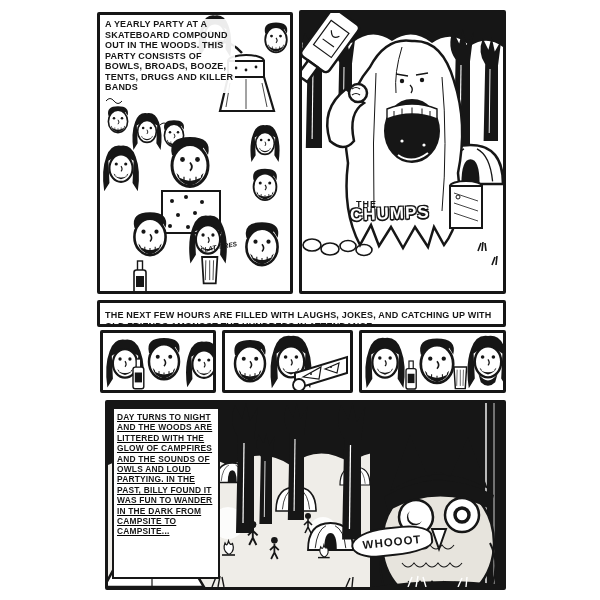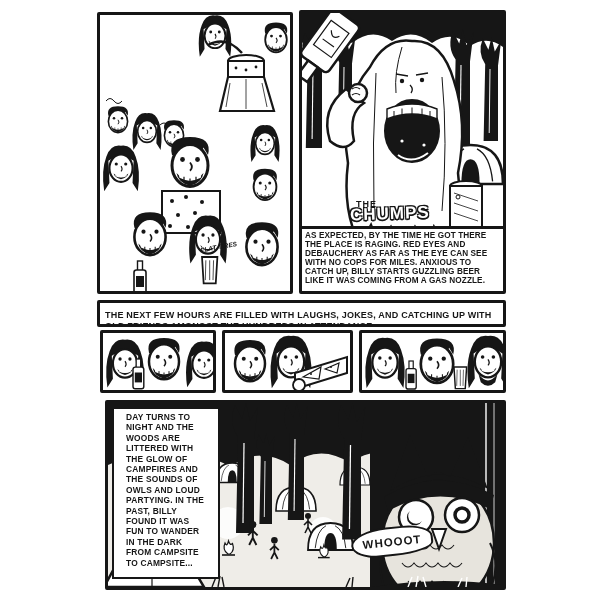--- a/index.html
+++ b/index.html
@@ -28,21 +28,21 @@
     font-weight:bold;font-size:17px;letter-spacing:1px;display:block;color:#fff;
     text-shadow:-1.2px -1.2px 0 #161616,1.2px -1.2px 0 #161616,-1.2px 1.2px 0 #161616,1.2px 1.2px 0 #161616,0 1.8px 0 #161616;
     transform:rotate(-2deg);
   }
   .caption-box{
     position:absolute;box-sizing:border-box;background:#fff;z-index:4;
   }
   #capbox-billy{left:-1px;right:-1px;bottom:-1px;height:66px;border-top:3px solid #161616;padding:3px 4px;}
   #capbox-billy .caption{font-size:8.2px;line-height:8.9px;letter-spacing:.1px;}
   #p3cap{padding:7px 5px;}
-  #capbox-night{left:4px;top:4px;width:108px;height:172px;border:2.5px solid #161616;padding:3px 12px;}
+  #capbox-night{left:4px;top:4px;width:108px;height:172px;border:2.5px solid #161616;padding:3px 3px;text-decoration:underline;}
   #capbox-night .caption{font-size:8.4px;line-height:10.4px;}
   #owl-bubble{
     position:absolute;left:243px;top:124px;width:78px;height:25px;z-index:5;
     background:#fff;border:2.5px solid #161616;
     border-radius:55% 45% 60% 40% / 65% 55% 45% 60%;
     transform:rotate(-6deg);
     display:flex;align-items:center;justify-content:center;
     font-weight:bold;font-size:11.5px;letter-spacing:1px;color:#161616;
   }
   .ink{stroke:#161616;fill:none;}
@@ -173,20 +173,21 @@
         <use href="#grinface"></use>
       </g>
 
     <g transform="translate(102,242) scale(1.1)">
         <use href="#cupglass"></use>
       </g>
     <g transform="translate(34,246)">
         <use href="#bottle"></use>
       </g>
   </svg>
+  <div id="cap-party" class="caption">A YEARLY PARTY AT A SKATEBOARD COMPOUND OUT IN THE WOODS. THIS PARTY CONSISTS OF BOWLS, BROADS, BOOZE, TENTS, DRUGS AND KILLER BANDS</div>
   <div id="cup-label">FLAT TIRES</div>
 </div>
 
 <div class="panel" id="p2" style="left:299px;top:10px;width:207px;height:284px;">
   <svg width="201" height="278" viewBox="0 0 201 278">
 
     <g>
       <path d="M0 0 H201 V34 Q185 22 168 33 Q150 16 130 30 Q110 14 90 28 Q70 14 50 30 Q30 16 12 32 Q6 24 0 30 Z" fill="#161616"></path>
       <g transform="translate(2,18) scale(0.9)">
           <use href="#ntree"></use>
@@ -253,23 +254,20 @@
 
     <g stroke="#161616" stroke-width="1.6" fill="none">
       <path d="M176 238 l3 -8 M180 238 l1 -9 M184 238 l-1 -8"></path>
       <path d="M190 252 l3 -8 M194 252 l1 -9"></path>
     </g>
   </svg>
   <div id="band-label">
     <span id="band-line1">THE</span>
     <span id="band-line2">CHUMPS</span>
   </div>
-  <div class="caption-box" id="capbox-billy">
-    <div class="caption">AS EXPECTED, BY THE TIME HE GOT THERE THE PLACE IS RAGING. RED EYES AND DEBAUCHERY AS FAR AS THE EYE CAN SEE WITH NO COPS FOR MILES. ANXIOUS TO CATCH UP, BILLY STARTS GUZZLING BEER LIKE IT WAS COMING FROM A GAS NOZZLE.</div>
-  </div>
 </div>
 
 <div class="panel" id="p3cap" style="left:97px;top:300px;width:409px;height:27px;">
   <div class="caption">THE NEXT FEW HOURS ARE FILLED WITH LAUGHS, JOKES, AND CATCHING UP WITH OLD FRIENDS AMONGST THE HUNDREDS IN ATTENDANCE</div>
 </div>
 
 <div class="panel" id="p3a" style="left:100px;top:330px;width:116px;height:63px;">
   <svg width="110" height="57" viewBox="0 0 110 57">
     <g transform="translate(0,4) scale(1.1)">
         <use href="#longface"></use>

